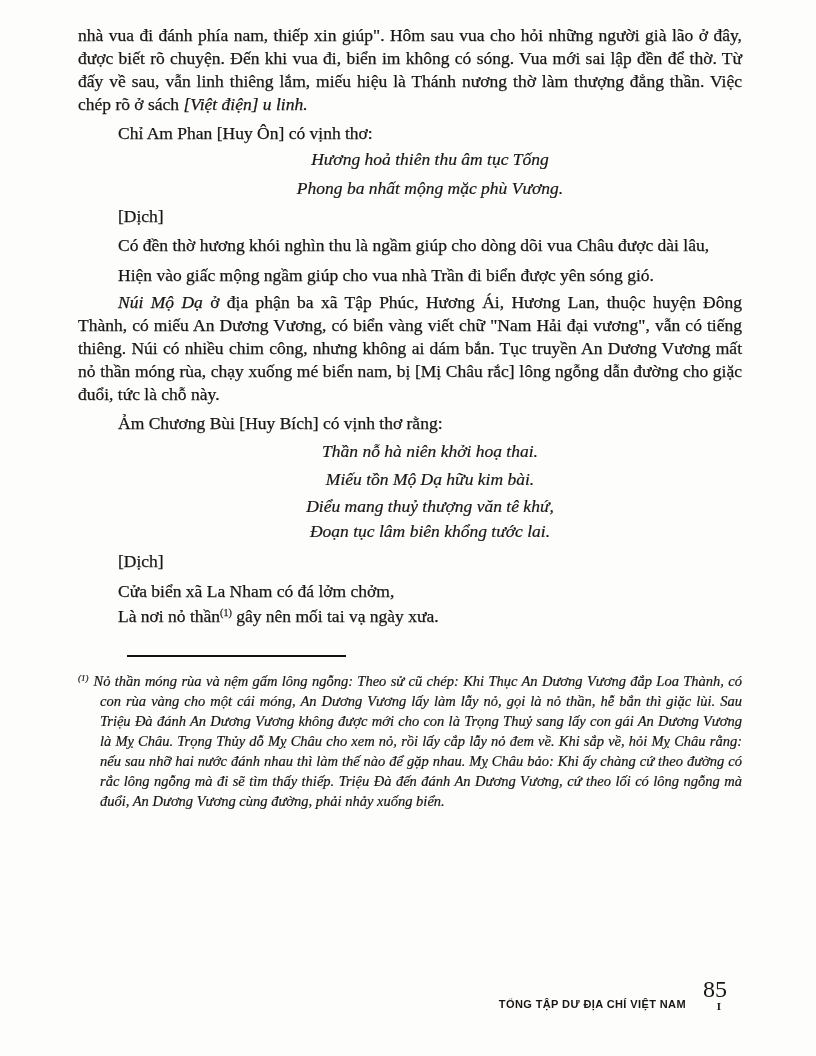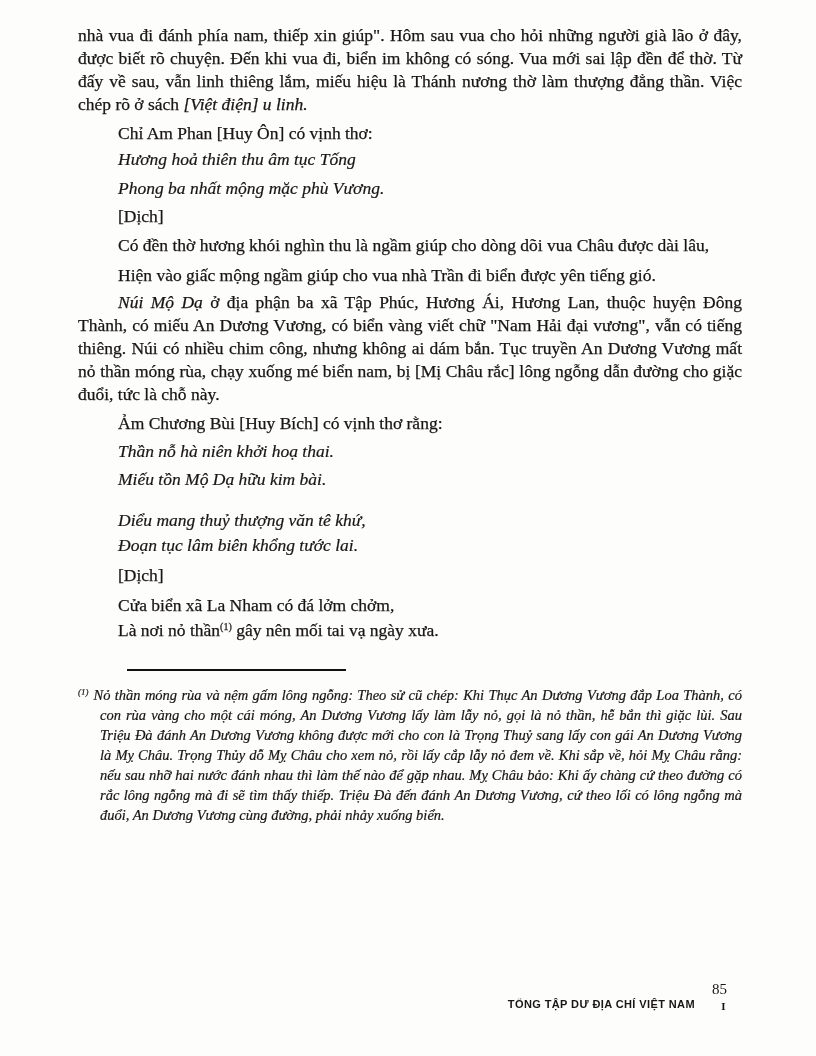--- a/index.html
+++ b/index.html
@@ -29,33 +29,34 @@
     font-size: 17.5px;
     line-height: 24px;
     padding-left: 40px;
     -webkit-text-stroke: 0.25px #181512;
   }
   .poem-line {
     font-size: 17.5px;
     line-height: 24px;
     padding-left: 40px;
     font-style: italic;
+    text-align: center;
     -webkit-text-stroke: 0.2px #181512;
   }
   .it { font-style: italic; }
 
   sup.note-ref {
     font-size: 10px;
     line-height: 0;
     vertical-align: 6px;
   }
 
   .mt5 { margin-top:5px; } .mt2 { margin-top:2px; } .mt4 { margin-top:4px; }
   .mt6 { margin-top:6px; } .mt7 { margin-top:7px; } .mt1 { margin-top:1px; }
-  .mt3 { margin-top:17px; }
+  .mt3 { margin-top:3px; }
 
   .footnote-rule {
     margin-top: 27px;
     margin-left: 49px;
     width: 219px;
     height: 2px;
     background: #111;
   }
   .footnote {
     margin-top: 14px;
@@ -90,21 +91,21 @@
     font-size: 11px;
     letter-spacing: 0.4px;
     white-space: nowrap;
   }
   .page-num-block {
     display: flex;
     flex-direction: column;
     align-items: center;
   }
   .page-num {
-    font-size: 15px;
+    font-size: 24px;
     line-height: 24px;
   }
   .page-tick {
     font-size: 11px;
     font-weight: 700;
     line-height: 10px;
     margin-left: 8px;
   }
 </style>
 </head>
@@ -115,21 +116,21 @@
   <p class="p-body"><span>nhà vua đi đánh phía nam, thiếp xin giúp". Hôm sau vua cho hỏi những người già lão ở đây, được biết rõ chuyện. Đến khi vua đi, biển im không có sóng. Vua mới sai lập đền để thờ. Từ đấy về sau, vẫn linh thiêng lắm, miếu hiệu là Thánh nương thờ làm thượng đẳng thần. Việc chép rõ ở sách </span><span class="it">[Việt điện] u linh.</span></p>
 
   <p class="standalone mt5">Chỉ Am Phan [Huy Ôn] có vịnh thơ:</p>
 
   <p class="poem-line mt2">Hương hoả thiên thu âm tục Tống</p>
   <p class="poem-line mt5">Phong ba nhất mộng mặc phù Vương.</p>
 
   <p class="standalone mt4">[Dịch]</p>
 
   <p class="p-body indent mt6">Có đền thờ hương khói nghìn thu là ngầm giúp cho dòng dõi vua Châu được dài lâu,</p>
-  <p class="p-body indent mt7">Hiện vào giấc mộng ngầm giúp cho vua nhà Trần đi biển được yên tiếng gió.</p>
+  <p class="p-body indent mt7">Hiện vào giấc mộng ngầm giúp cho vua nhà Trần đi biển được yên sóng gió.</p>
 
   <p class="p-body indent mt4"><span class="it">Núi Mộ Dạ</span><span> ở địa phận ba xã Tập Phúc, Hương Ái, Hương Lan, thuộc huyện Đông Thành, có miếu An Dương Vương, có biển vàng viết chữ "Nam Hải đại vương", vẫn có tiếng thiêng. Núi có nhiều chim công, nhưng không ai dám bắn. Tục truyền An Dương Vương mất nỏ thần móng rùa, chạy xuống mé biển nam, bị [Mị Châu rắc] lông ngỗng dẫn đường cho giặc đuổi, tức là chỗ này.</span></p>
 
   <p class="standalone mt5">Ảm Chương Bùi [Huy Bích] có vịnh thơ rằng:</p>
 
   <p class="poem-line mt4">Thần nỗ hà niên khởi hoạ thai.</p>
   <p class="poem-line mt4">Miếu tồn Mộ Dạ hữu kim bài.</p>
   <p class="poem-line mt3">Diểu mang thuỷ thượng văn tê khứ,</p>
   <p class="poem-line mt1">Đoạn tục lâm biên khổng tước lai.</p>
 

